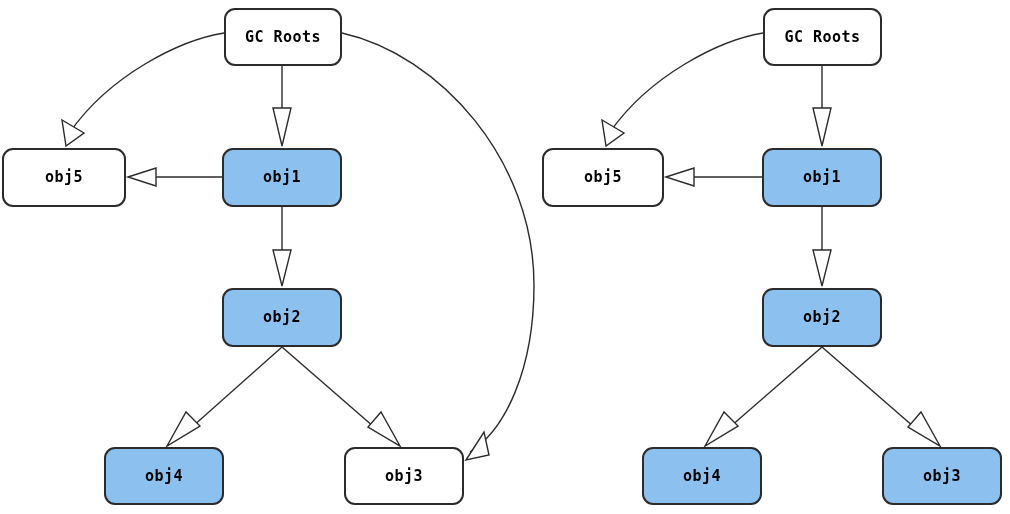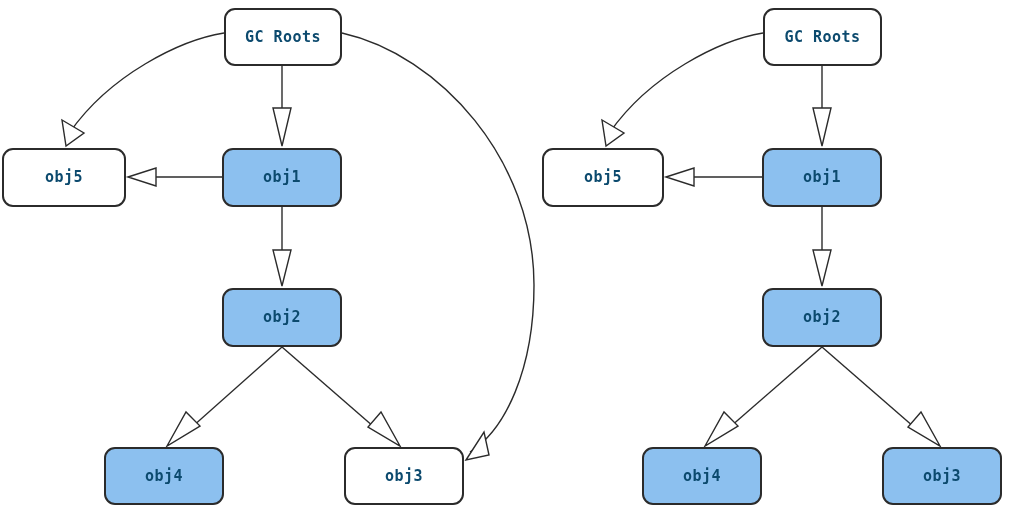--- a/index.html
+++ b/index.html
@@ -31,21 +31,21 @@
     box-sizing: border-box;
     border: 2px solid #2b2b2b;
     border-radius: 11px;
     background: #ffffff;
     display: flex;
     align-items: center;
     justify-content: center;
     font-family: "DejaVu Sans Mono", "Liberation Mono", monospace;
     font-size: 15px;
     font-weight: bold;
-    color: #0c4a6e;
+    color: #000000;
     letter-spacing: 0.5px;
     white-space: nowrap;
     z-index: 2;
   }
   .node.filled {
     background: #8CC0EF;
   }
   .node.plain {
     background: #ffffff;
   }

